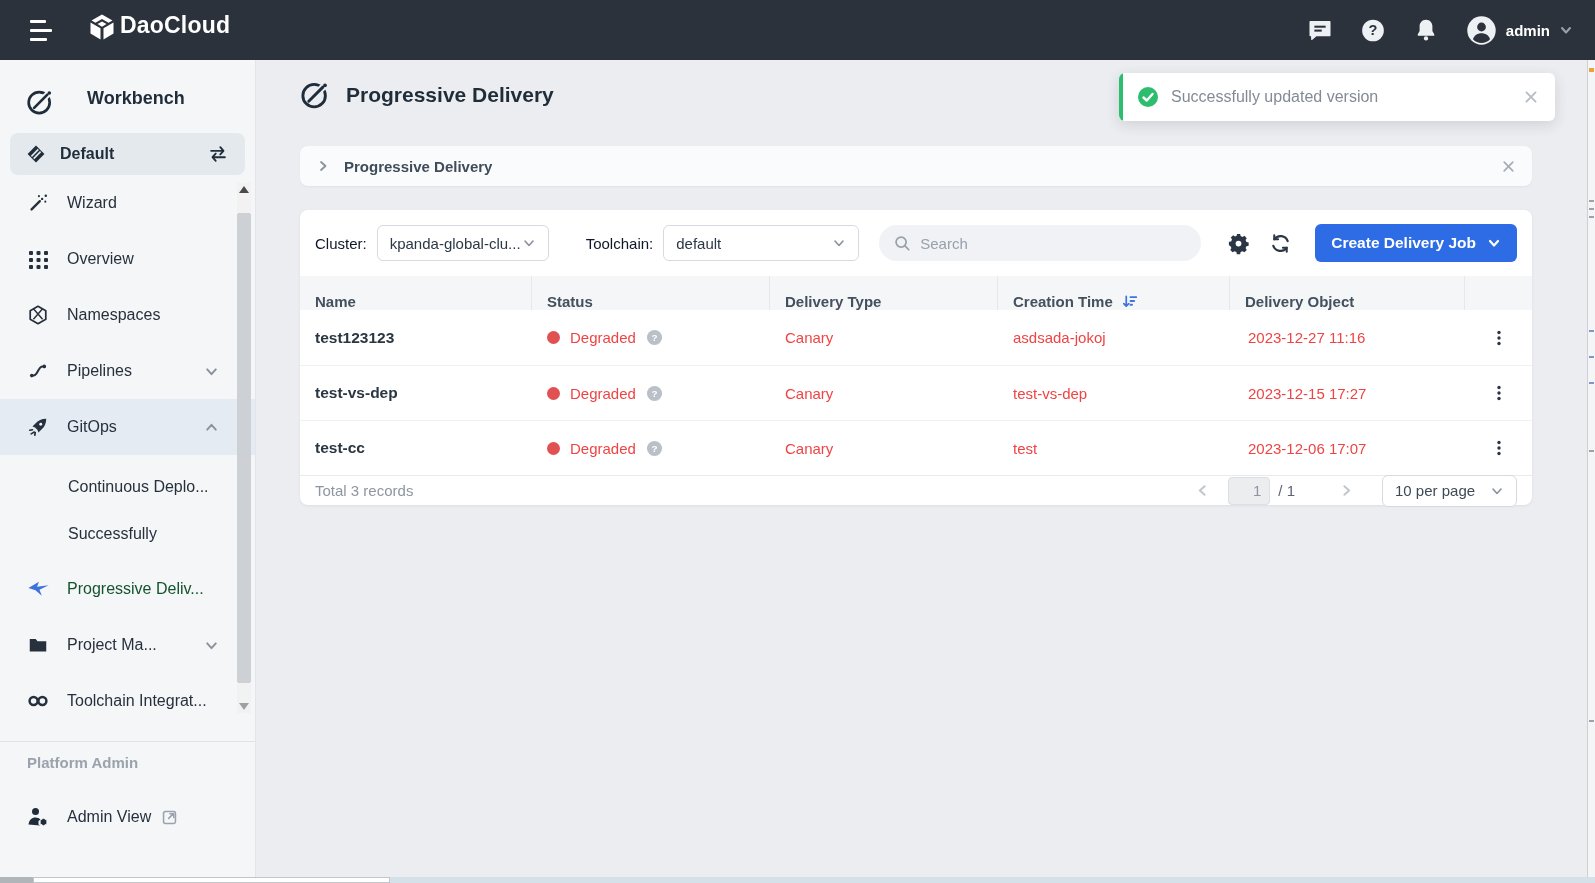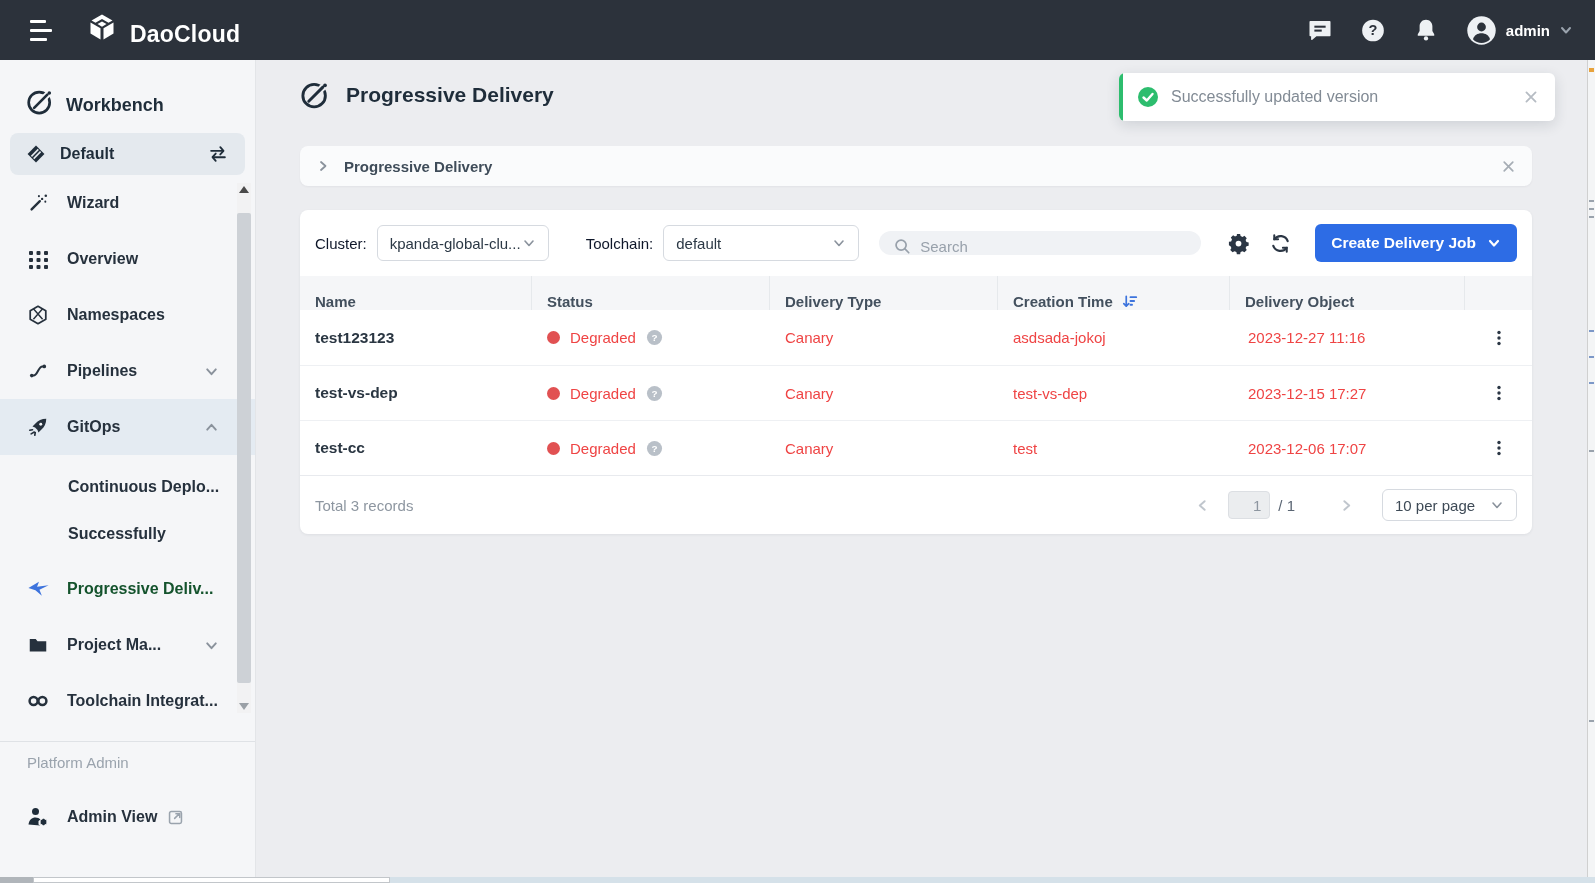--- a/index.html
+++ b/index.html
@@ -4,46 +4,46 @@
 <style>
 *{margin:0;padding:0;box-sizing:border-box}
 html,body{width:1595px;height:883px;overflow:hidden}
 body{font-family:"Liberation Sans",sans-serif;background:#ecedf0;color:#26313d;position:relative}
 svg{display:block}
 
 .topbar{height:60px;background:#2c323b;display:flex;align-items:center;padding:0 22px;position:relative;z-index:5}
 .burger{display:flex;flex-direction:column;gap:6px;cursor:pointer;margin-left:8px}
 .burger span{height:3px;background:#fff;border-radius:1px}
 .burger span:nth-child(1){width:16px}.burger span:nth-child(2){width:22px}.burger span:nth-child(3){width:17px}
-.brand{display:flex;align-items:flex-end;gap:10px;margin-left:32px}
+.brand{display:flex;align-items:flex-start;margin-left:32px}
 .brand-name{color:#fff;font-size:23px;font-weight:700;letter-spacing:.2px}
 .top-right{margin-left:auto;display:flex;align-items:center;gap:27px}
 .top-ic{width:26px;height:26px;display:flex;align-items:center;justify-content:center;cursor:pointer}
 .userbox{display:flex;align-items:center;gap:9px;cursor:pointer}
 .user-name{color:#fff;font-size:15px;font-weight:700}
 
 .shell{display:flex;height:823px}
 .sidebar{width:256px;background:#f5f6f8;position:relative;flex:0 0 256px;border-right:1px solid #e3e5e8}
-.wb-head{display:flex;align-items:flex-end;gap:12px;padding:28px 24px 0 26px}
+.wb-head{display:flex;align-items:flex-start;gap:33px;padding:28px 24px 0 26px}
 .wb-label{font-size:18px;font-weight:700;color:#1f2d3a}
 .pill{margin:17px 10px 0 10px;height:42px;background:#e4e9ee;border-radius:8px;display:flex;align-items:center;padding:0 16px 0 15px;cursor:pointer}
 .pill-label{font-size:16px;font-weight:700;color:#1f2d3a;margin-left:13px}
 .pill .swap{margin-left:auto}
 .menu{margin-top:0}
 .mi{height:56px;display:flex;align-items:center;padding:0 36px 0 26px;cursor:pointer;font-size:16px;color:#26313d}
 .mi-ic{width:24px;display:flex;justify-content:center}
-.mi-lb{margin-left:17px;font-weight:700;white-space:nowrap}
+.mi-lb{margin-left:17px;font-weight:400;white-space:nowrap}
 .mi .chev{margin-left:auto}
 .mi.hl{background:#e4ebf2}
 .mi.child{height:47px;padding-left:68px}
 .mi.child .mi-lb{margin-left:0}
 .mi.active{color:#3d73dd}
 .mi.active .mi-lb{color:#14532d}
 .side-divider{border-top:1px solid #dfe2e6;margin:12px 0 0 0}
-.section-label{color:#9aa3ad;font-size:15px;font-weight:400;padding:12px 0 0 27px}
+.section-label{color:#9aa3ad;font-size:15px;font-weight:700;padding:12px 0 0 27px}
 .mi.admin{margin-top:18px}
 .ext{margin-left:10px}
 
 .sb-scroll{position:absolute;top:123px;right:4px;width:14px;height:530px;background:#f2f2f3}
 .sb-up{position:absolute;top:3px;left:2px;width:0;height:0;border-left:5px solid transparent;border-right:5px solid transparent;border-bottom:7px solid #4a4a4a}
 .sb-dn{position:absolute;bottom:3px;left:2px;width:0;height:0;border-left:5px solid transparent;border-right:5px solid transparent;border-top:7px solid #9aa0a6}
 .sb-thumb{position:absolute;top:30px;left:0;width:14px;height:470px;background:#cdd1d6;border-radius:2px}
 
 .main{flex:1;position:relative;background:#ecedf0;overflow:hidden}
 .page-head{display:flex;align-items:center;gap:16px;padding:20px 63px 0 44px}
@@ -59,41 +59,41 @@
 
 .card{margin:24px 63px 0 44px;background:#fff;border-radius:8px;box-shadow:0 1px 3px rgba(30,40,60,.07)}
 .filters{display:flex;align-items:center;padding:14px 15px}
 .f-label{font-size:15px;color:#0f172a}
 .select{height:36px;border:1px solid #d6dae0;border-radius:6px;background:#fff;display:flex;align-items:center;padding:0 12px;cursor:pointer}
 .select .val{font-size:15px;color:#2b3845}
 .sel-cluster{width:172px;margin-left:10px}
 .sel-ns{width:196px;margin-left:10px}
 .ns-label{margin-left:37px}
 .select .chev{margin-left:auto}
-.search{height:24px;flex:0 0 322px;background:#f0f2f5;border-radius:18px;display:flex;align-items:flex-end;padding:0 14px;margin-left:20px}
+.search{height:36px;flex:0 0 322px;background:#f0f2f5;border-radius:18px;display:flex;align-items:center;padding:0 14px;margin-left:20px}
 .search input{border:0;outline:0;background:transparent;font-size:15px;color:#3a4550;margin-left:9px;width:100%;font-family:"Liberation Sans",sans-serif}
 .search input::placeholder{color:#98a1ab}
 .iconbtn{cursor:pointer;display:flex;align-items:center;justify-content:center}
 .gear{margin-left:26px}
 .sync{margin-left:19px}
 .create-btn{margin-left:auto;height:38px;background:#2d6ce5;border-radius:6px;display:flex;align-items:center;padding:0 16px;cursor:pointer;gap:11px}
 .create-btn .lb{color:#fff;font-size:15.5px;font-weight:700}
 
 .thead{display:flex;background:#f5f6f8;height:34px;align-items:center}
 .th{font-size:15px;font-weight:700;color:#43505e;padding-left:15px;display:flex;align-items:flex-end;gap:9px;height:100%;border-right:1px solid #e6e9ec}
 .th:last-child{border-right:0}
 .c0{width:232px}.c1{width:238px}.c2{width:228px}.c3{width:235px}.c4{width:232px}.c5{flex:1}
 .trow{display:flex;align-items:center;height:55px;border-top:1px solid #eef0f3}
 .trow:first-child{border-top:0}
 .td{padding-left:15px;font-size:15px;color:#ef4444;display:flex;align-items:center}
 .td.name{font-weight:700;color:#2a3642;font-size:15.5px}
 .dot{width:13px;height:13px;border-radius:50%;background:#e15152;margin-right:10px}
 .q{margin-left:10px}
 .kebab{flex:1;display:flex;justify-content:center;cursor:pointer}
-.tfoot{display:flex;align-items:center;height:59px;border-top:1px solid #e8eaee;padding:0 15px}
+.tfoot{display:flex;align-items:center;height:30px;border-top:1px solid #e8eaee;padding:0 15px}
 .total{font-size:15px;color:#8d96a0}
 .pager{margin-left:auto;display:flex;align-items:center}
 .pg-chev{cursor:pointer;padding:0 6px}
 .pg-input{width:42px;height:28px;background:#ebedef;border:1px solid #dcdfe3;border-radius:4px;font-size:15px;color:#8d96a0;text-align:right;padding-right:8px;margin-left:12px;font-family:"Liberation Sans",sans-serif}
 .pg-total{font-size:15px;color:#5a6573;margin-left:8px}
 .pg-next{margin-left:38px}
 .perpage{width:135px;height:32px;margin-left:22px}
 .perpage .val{color:#3e4a56}
 
 .page-scroll{position:absolute;top:60px;right:0;width:8px;bottom:0;background:#f4f5f6;border-left:1px solid #d0d0d0}

